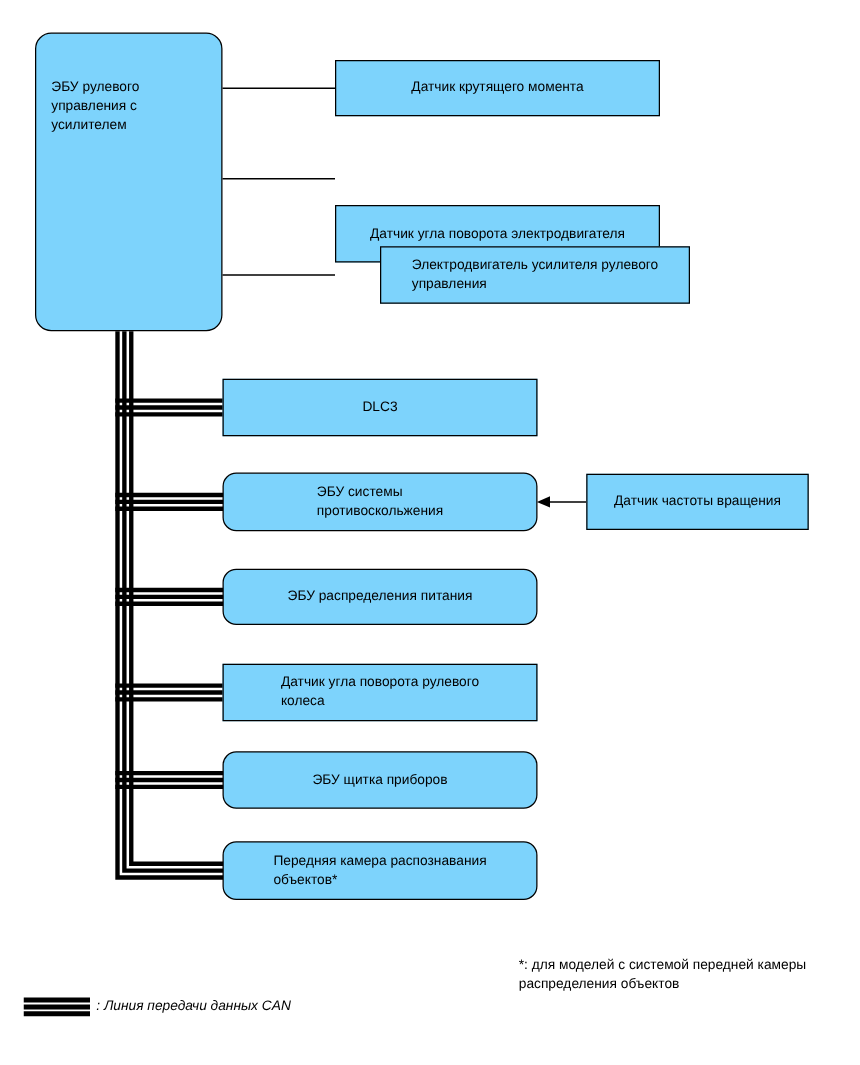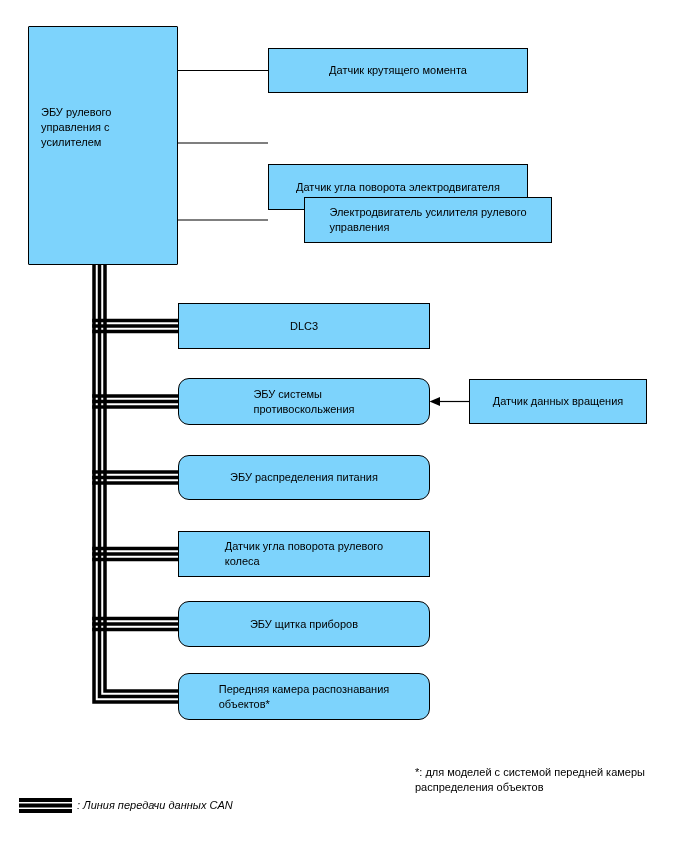--- a/index.html
+++ b/index.html
@@ -10,23 +10,23 @@
   }
   .lines-layer{position:absolute;left:0;top:0;width:688px;height:852px;}
   .box{
     position:absolute;border:1.6px solid #000;background:#7dd3fc;
     display:flex;align-items:center;justify-content:center;
     box-sizing:border-box;
   }
   .rounded{border-radius:11px;}
   .lbl{white-space:pre-line;text-align:left;line-height:1.35;}
   .main-ecu{
-    border-radius:1px;
+    border-radius:13px;
     justify-content:flex-start;align-items:flex-start;
-    padding:78px 8px 0 12px;
+    padding:36px 8px 0 12px;
   }
   
   .b-main      {left:28px;  top:26px;  width:150px; height:239px;}
   .b-torque    {left:268px; top:48px;  width:260px; height:45px;}
   .b-motangle  {left:268px; top:120px; width:260px; height:46px;margin-top:44px;}
   .b-motor     {left:268px; top:197px; width:248px; height:46px;margin-left:36px;}
   .b-dlc3      {left:178px; top:303px; width:252px; height:46px;}
   .b-skid      {left:178px; top:378px; width:252px; height:47px;}
   .b-power     {left:178px; top:455px; width:252px; height:45px;}
   .b-strangle  {left:178px; top:531px; width:252px; height:46px;}
@@ -125,21 +125,21 @@
   <div class="box b-strangle">
     <span class="lbl">Датчик угла поворота рулевого
 колеса</span>
   </div>
   <div class="box rounded b-camera">
     <span class="lbl">Передняя камера распознавания
 объектов*</span>
   </div>
 
   <div class="box b-wheel">
-    <span class="lbl">Датчик данных вращения</span>
+    <span class="lbl">Датчик частоты вращения</span>
   </div>
 
   <div class="footnote">*: для моделей с системой передней камеры
 распределения объектов</div>
 
   <div class="legend-label">: Линия передачи данных CAN</div>
 
 </div>
 
 </body></html>

